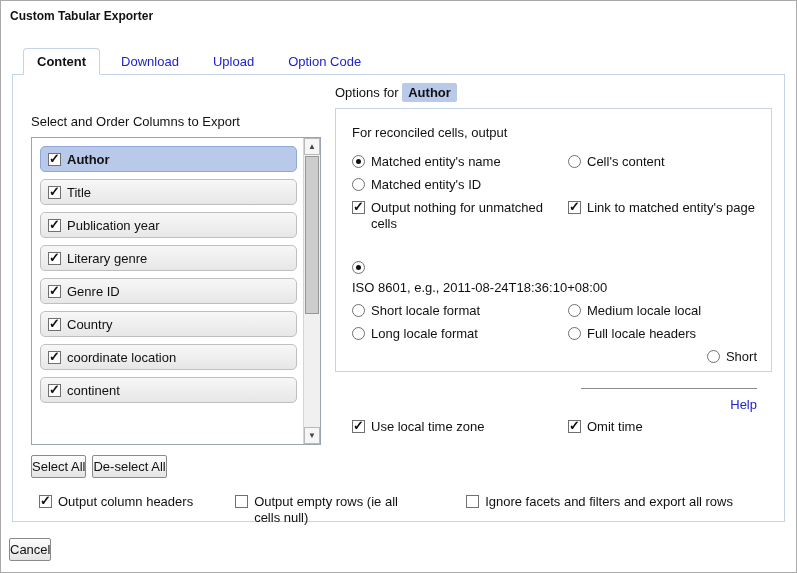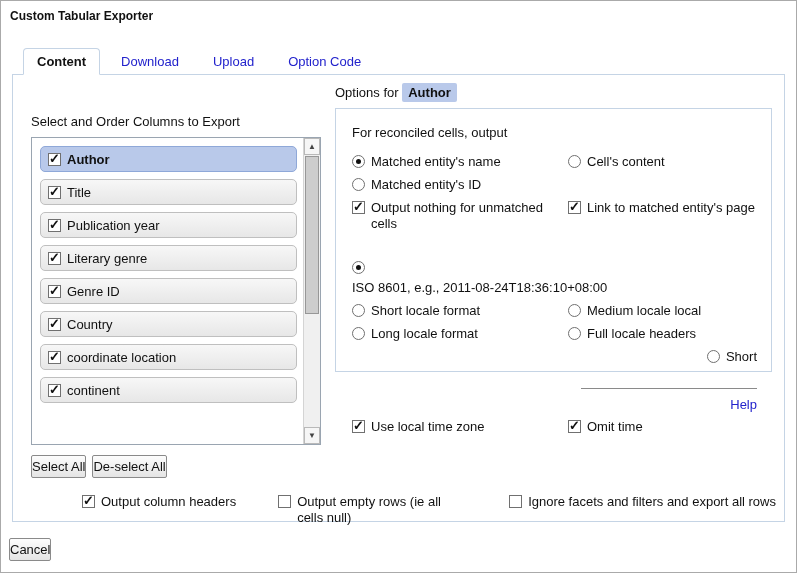--- a/index.html
+++ b/index.html
@@ -88,21 +88,21 @@
   }
 
   .custom-row { display:flex; align-items:flex-end; gap:8px; }
   .custom-input {
     flex:1; border:none; border-bottom:1px solid #8a8a8a; height:17px;
     font-family:inherit; font-size:13px; background:transparent; outline:none;
   }
   .help-link { color:#2222cc; cursor:pointer; padding-left:4px; }
 
   
-  .footer-checks { display:flex; gap:42px; margin:16px 0 0 18px; align-items:flex-start;justify-content:flex-end; }
+  .footer-checks { display:flex; gap:42px; margin:16px 0 0 18px; align-items:flex-start; }
   .footer-checks .wrap-mid { max-width:170px; display:inline-block; }
 
   
   .dialog-footer { margin:16px 0 0 8px; }
 </style>
 </head>
 <body>
 
 <div class="page">
 

